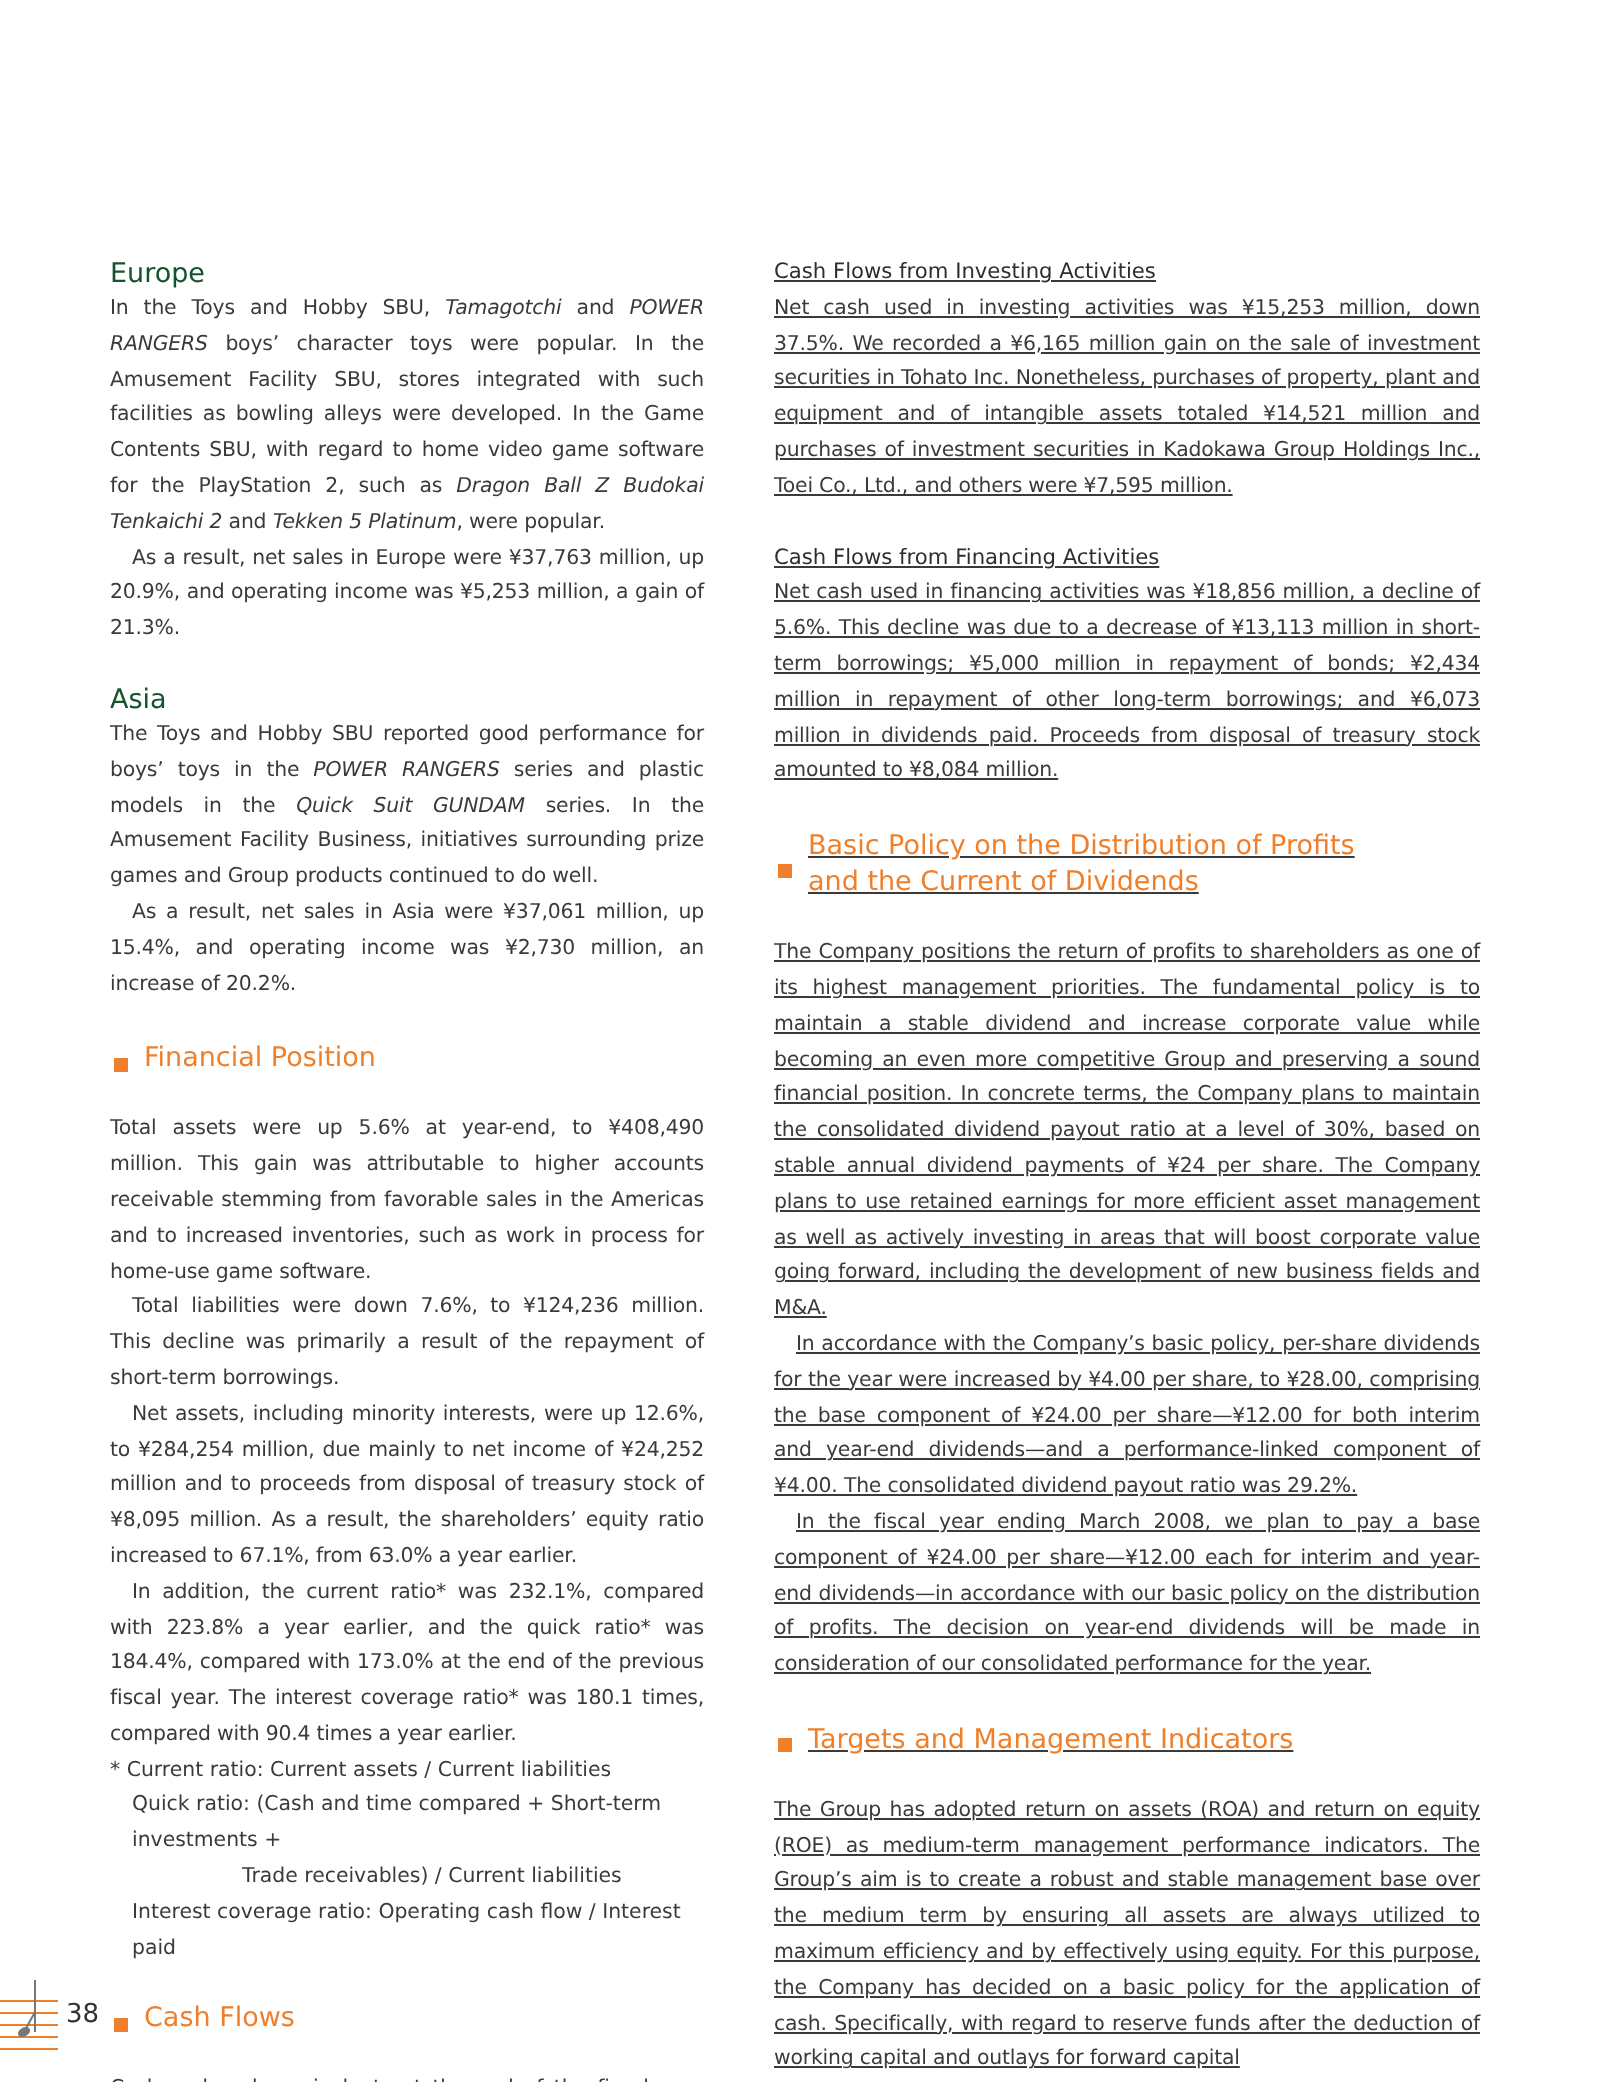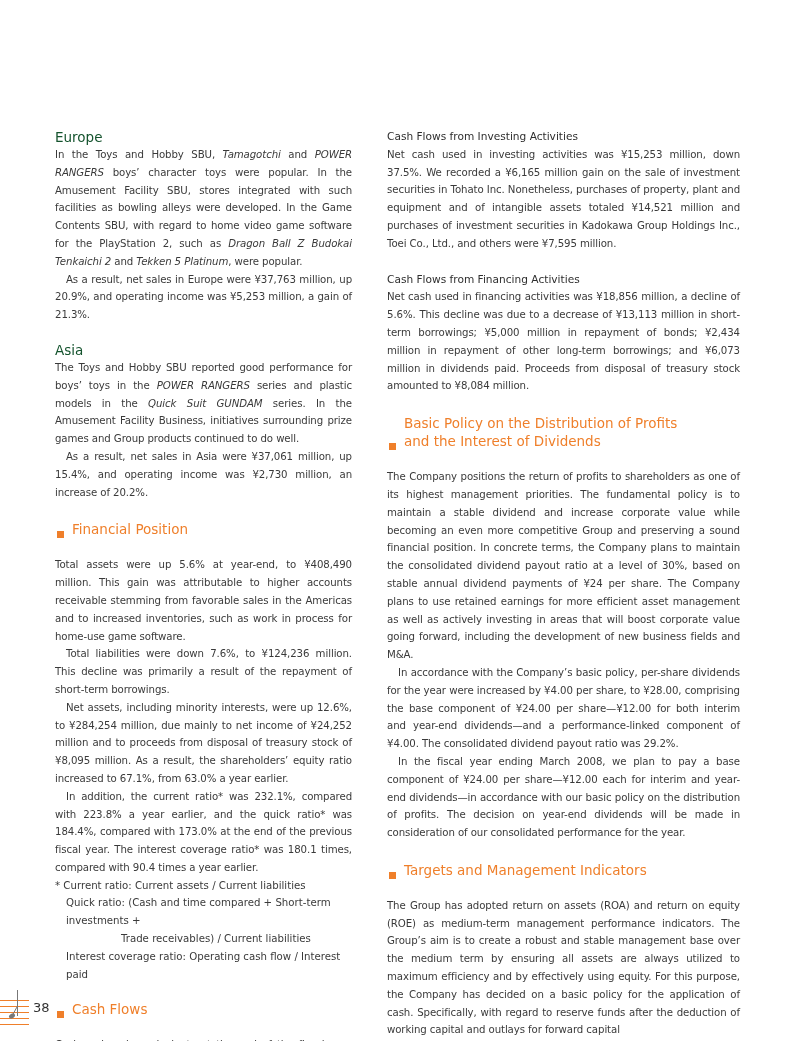--- a/index.html
+++ b/index.html
@@ -1,24 +1,24 @@
 <!DOCTYPE html>
 <html><head>
 <meta charset="utf-8">
 <style>
   html,body{margin:0;padding:0;background:#fff;}
   body{width:800px;height:1041px;position:relative;overflow:hidden;font-family:"DejaVu Sans","Liberation Sans",sans-serif;color:#3a3a3a;}
   .col{position:absolute;top:128px;}
   .left{left:55px;width:297px;}
-  .right{left:387px;width:353px;}
+  .right{left:387px;width:353px;text-decoration:underline;}
   p{margin:0;font-size:10.2px;line-height:17.8px;text-align:justify;letter-spacing:-0.1px;}
   p.ind{text-indent:11px;}
   h3.region{margin:0;font-size:13.5px;font-weight:normal;color:#14532d;line-height:18px;}
   h4.sub{margin:0;font-size:10.6px;font-weight:normal;color:#2e2e2e;line-height:17.8px;}
-  h2.sec{margin:0;font-size:13.5px;font-weight:normal;color:#ef7f2a;line-height:18px;display:flex;align-items:flex-end;}
+  h2.sec{margin:0;font-size:13.5px;font-weight:normal;color:#ef7f2a;line-height:18px;display:flex;align-items:center;}
   h2.sec .sq{display:inline-block;width:7px;height:7px;background:#ef7f2a;margin:6px 8px 0 2px;flex:none;}
   .note{font-size:10.2px;line-height:17.8px;}
   .note .l2{padding-left:11px;}
   .note .l3{padding-left:66px;}
   i{font-style:italic;}
   .footer{position:absolute;left:0;top:998px;width:120px;height:30px;}
   .staff{position:absolute;left:0;width:29px;height:1px;background:#ef7f2a;}
   .pagenum{position:absolute;left:33px;top:1000px;font-size:13px;color:#333;}
 </style>
 </head>
@@ -75,21 +75,21 @@
   </section>
 
   <section style="margin-top:18px;">
     <h4 class="sub">Cash Flows from Financing Activities</h4>
     <p>Net cash used in financing activities was ¥18,856 million, a decline of 5.6%. This decline was due to a decrease of ¥13,113 million in short-term borrowings; ¥5,000 million in repayment of bonds; ¥2,434 million in repayment of other long-term borrowings; and ¥6,073 million in dividends paid. Proceeds from disposal of treasury stock amounted to ¥8,084 million.</p>
   </section>
 
   <section style="margin-top:19px;">
     <h2 class="sec">
         <span class="sq"></span>
-        <span><span>Basic Policy on the Distribution of Profits</span><br><span>and the Interest of Dividends</span></span>
+        <span><span>Basic Policy on the Distribution of Profits</span><br><span>and the Current of Dividends</span></span>
       </h2>
     <div style="height:18px;"></div>
     <p>The Company positions the return of profits to shareholders as one of its highest management priorities. The fundamental policy is to maintain a stable dividend and increase corporate value while becoming an even more competitive Group and preserving a sound financial position. In concrete terms, the Company plans to maintain the consolidated dividend payout ratio at a level of 30%, based on stable annual dividend payments of ¥24 per share. The Company plans to use retained earnings for more efficient asset management as well as actively investing in areas that will boost corporate value going forward, including the development of new business fields and M&amp;A.</p>
     <p class="ind">In accordance with the Company’s basic policy, per-share dividends for the year were increased by ¥4.00 per share, to ¥28.00, comprising the base component of ¥24.00 per share—¥12.00 for both interim and year-end dividends—and a performance-linked component of ¥4.00. The consolidated dividend payout ratio was 29.2%.</p>
     <p class="ind">In the fiscal year ending March 2008, we plan to pay a base component of ¥24.00 per share—¥12.00 each for interim and year-end dividends—in accordance with our basic policy on the distribution of profits. The decision on year-end dividends will be made in consideration of our consolidated performance for the year.</p>
   </section>
 
   <section style="margin-top:19px;">
     <h2 class="sec">
         <span class="sq"></span>

